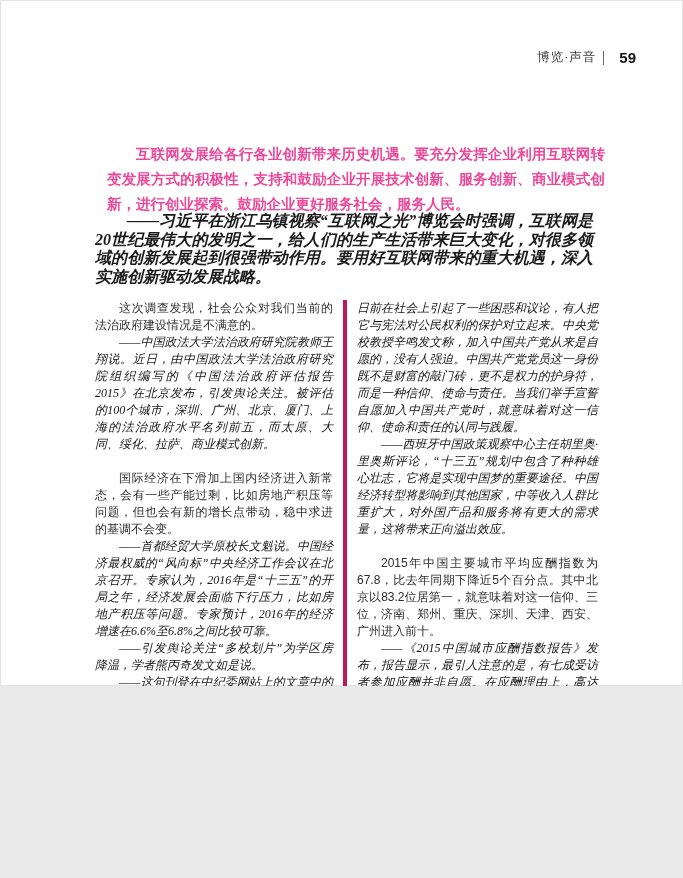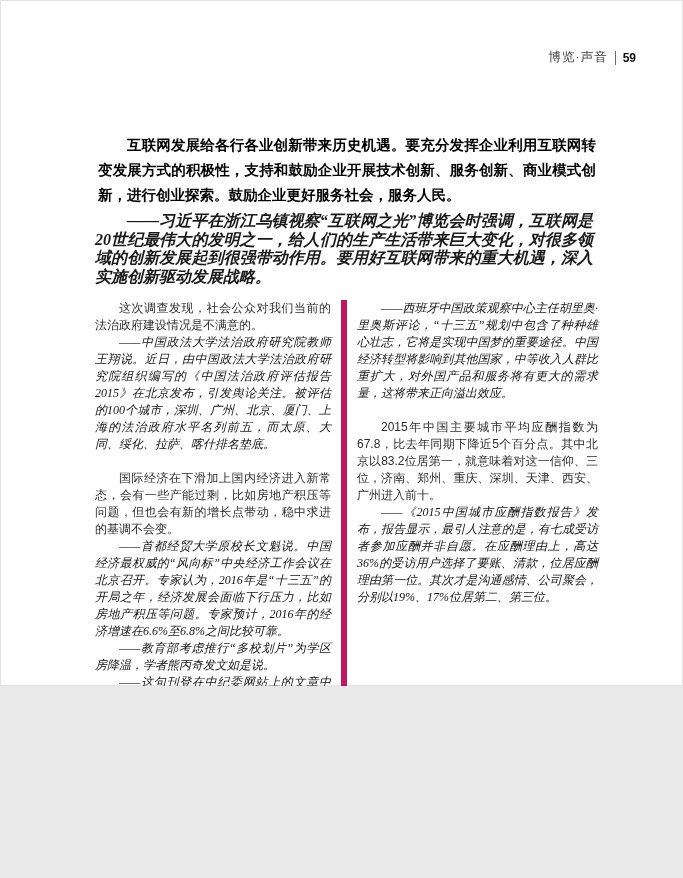--- a/index.html
+++ b/index.html
@@ -16,44 +16,44 @@
   .page-header{
     position:absolute;top:49px;right:47px;
     font-size:12.5px;color:#3a3a3a;letter-spacing:1px;
     display:flex;align-items:center;
     font-family:"Liberation Sans","DejaVu Sans",sans-serif;
   }
   .hdr-divider{
     display:inline-block;width:1px;height:14px;background:#6a6a6a;
     margin:0 7px;
   }
-  .page-num{font-weight:bold;font-size:12px;color:#111;letter-spacing:0;}
+  .page-num{font-weight:bold;font-size:15px;color:#111;letter-spacing:0;margin-left:8px;}
   
   .lead-headline{
-    position:absolute;left:95px;top:130px;width:498px;margin:3px;
+    position:absolute;left:95px;top:130px;width:498px;margin:12px;
     font-family:"Liberation Sans","DejaVu Sans",sans-serif;
     font-weight:bold;font-size:14.5px;line-height:25px;
-    color:#000000;text-align:justify;text-indent:2em;
+    color:#ec4899;text-align:justify;text-indent:2em;
   }
   .lead-attribution{
     position:absolute;left:95px;top:212px;width:498px;margin:0;
     font-family:"Liberation Serif","DejaVu Serif",serif;
     font-style:italic;font-weight:bold;
     font-size:16px;line-height:18.5px;color:#1a1a1a;
     text-align:justify;text-indent:2em;
   }
   
   .columns{
     position:absolute;left:95px;top:300px;width:503px;height:535px;
     display:flex;
   }
   .col{box-sizing:border-box;}
   .col-left{
     width:252px;padding-right:10px;
-    border-right:6px solid #be185d;
+    border-right:4px solid #be185d;
   }
   .col-right{width:251px;padding-left:10px;flex:1;}
   .col p{margin:0;text-align:justify;font-size:12px;line-height:17px;}
   .q{
     font-family:"Liberation Sans","DejaVu Sans",sans-serif;
     color:#2d2d2d;text-indent:2em;
   }
   .a{
     font-family:"Liberation Serif","DejaVu Serif",serif;
     font-style:italic;font-weight:500;color:#141414;text-indent:2em;
@@ -93,27 +93,28 @@
     <span class="page-num">59</span>
   </div>
 
   <p class="lead-headline">互联网发展给各行各业创新带来历史机遇。要充分发挥企业利用互联网转变发展方式的积极性，支持和鼓励企业开展技术创新、服务创新、商业模式创新，进行创业探索。鼓励企业更好服务社会，服务人民。</p>
 
   <p class="lead-attribution">——习近平在浙江乌镇视察“互联网之光”博览会时强调，互联网是20世纪最伟大的发明之一，给人们的生产生活带来巨大变化，对很多领域的创新发展起到很强带动作用。要用好互联网带来的重大机遇，深入实施创新驱动发展战略。</p>
 
   <div class="columns">
     <div class="col col-left">
       <p class="q">这次调查发现，社会公众对我们当前的法治政府建设情况是不满意的。</p>
-      <p class="a">——中国政法大学法治政府研究院教师王翔说。近日，由中国政法大学法治政府研究院组织编写的《中国法治政府评估报告2015》在北京发布，引发舆论关注。被评估的100个城市，深圳、广州、北京、厦门、上海的法治政府水平名列前五，而太原、大同、绥化、拉萨、喀什排名垫底。</p>
+      <p class="a">——中国政法大学法治政府研究院教师王翔说。近日，由中国政法大学法治政府研究院组织编写的《中国法治政府评估报告2015》在北京发布，引发舆论关注。被评估的100个城市，深圳、广州、北京、厦门、上海的法治政府水平名列前五，而太原、大同、绥化、拉萨、商业模式创新。</p>
       <p class="q gap">国际经济在下滑加上国内经济进入新常态，会有一些产能过剩，比如房地产积压等问题，但也会有新的增长点带动，稳中求进的基调不会变。</p>
       <p class="a">——首都经贸大学原校长文魁说。中国经济最权威的“风向标”中央经济工作会议在北京召开。专家认为，2016年是“十三五”的开局之年，经济发展会面临下行压力，比如房地产积压等问题。专家预计，2016年的经济增速在6.6%至6.8%之间比较可靠。</p>
-      <p class="a">——教育部考虑推行“多校划片”为学区房降温，学者熊丙奇发文如是说。</p>
+      <p class="a">——引发舆论关注“多校划片”为学区房降温，学者熊丙奇发文如是说。</p>
       <p class="a">——这句刊登在中纪委网站上的文章中的话，</p>
     </div>
     <div class="col col-right">
+      <p class="a a-cont">日前在社会上引起了一些困惑和议论，有人把它与宪法对公民权利的保护对立起来。中央党校教授辛鸣发文称，加入中国共产党从来是自愿的，没有人强迫。中国共产党党员这一身份既不是财富的敲门砖，更不是权力的护身符，而是一种信仰、使命与责任。当我们举手宣誓自愿加入中国共产党时，就意味着对这一信仰、使命和责任的认同与践履。</p>
       <p class="a">——西班牙中国政策观察中心主任胡里奥·里奥斯评论，“十三五”规划中包含了种种雄心壮志，它将是实现中国梦的重要途径。中国经济转型将影响到其他国家，中等收入人群比重扩大，对外国产品和服务将有更大的需求量，这将带来正向溢出效应。</p>
       <p class="q gap">2015年中国主要城市平均应酬指数为67.8，比去年同期下降近5个百分点。其中北京以83.2位居第一，就意味着对这一信仰、三位，济南、郑州、重庆、深圳、天津、西安、广州进入前十。</p>
       <p class="a">——《2015中国城市应酬指数报告》发布，报告显示，最引人注意的是，有七成受访者参加应酬并非自愿。在应酬理由上，高达36%的受访用户选择了要账、清款，位居应酬理由第一位。其次才是沟通感情、公司聚会，分别以19%、17%位居第二、第三位。</p>
     </div>
   </div>
 
   <div class="page-footer">
     <span class="seal"></span>
     <span class="logo">共产党员</span>
     <span class="issue">2016.1</span>

